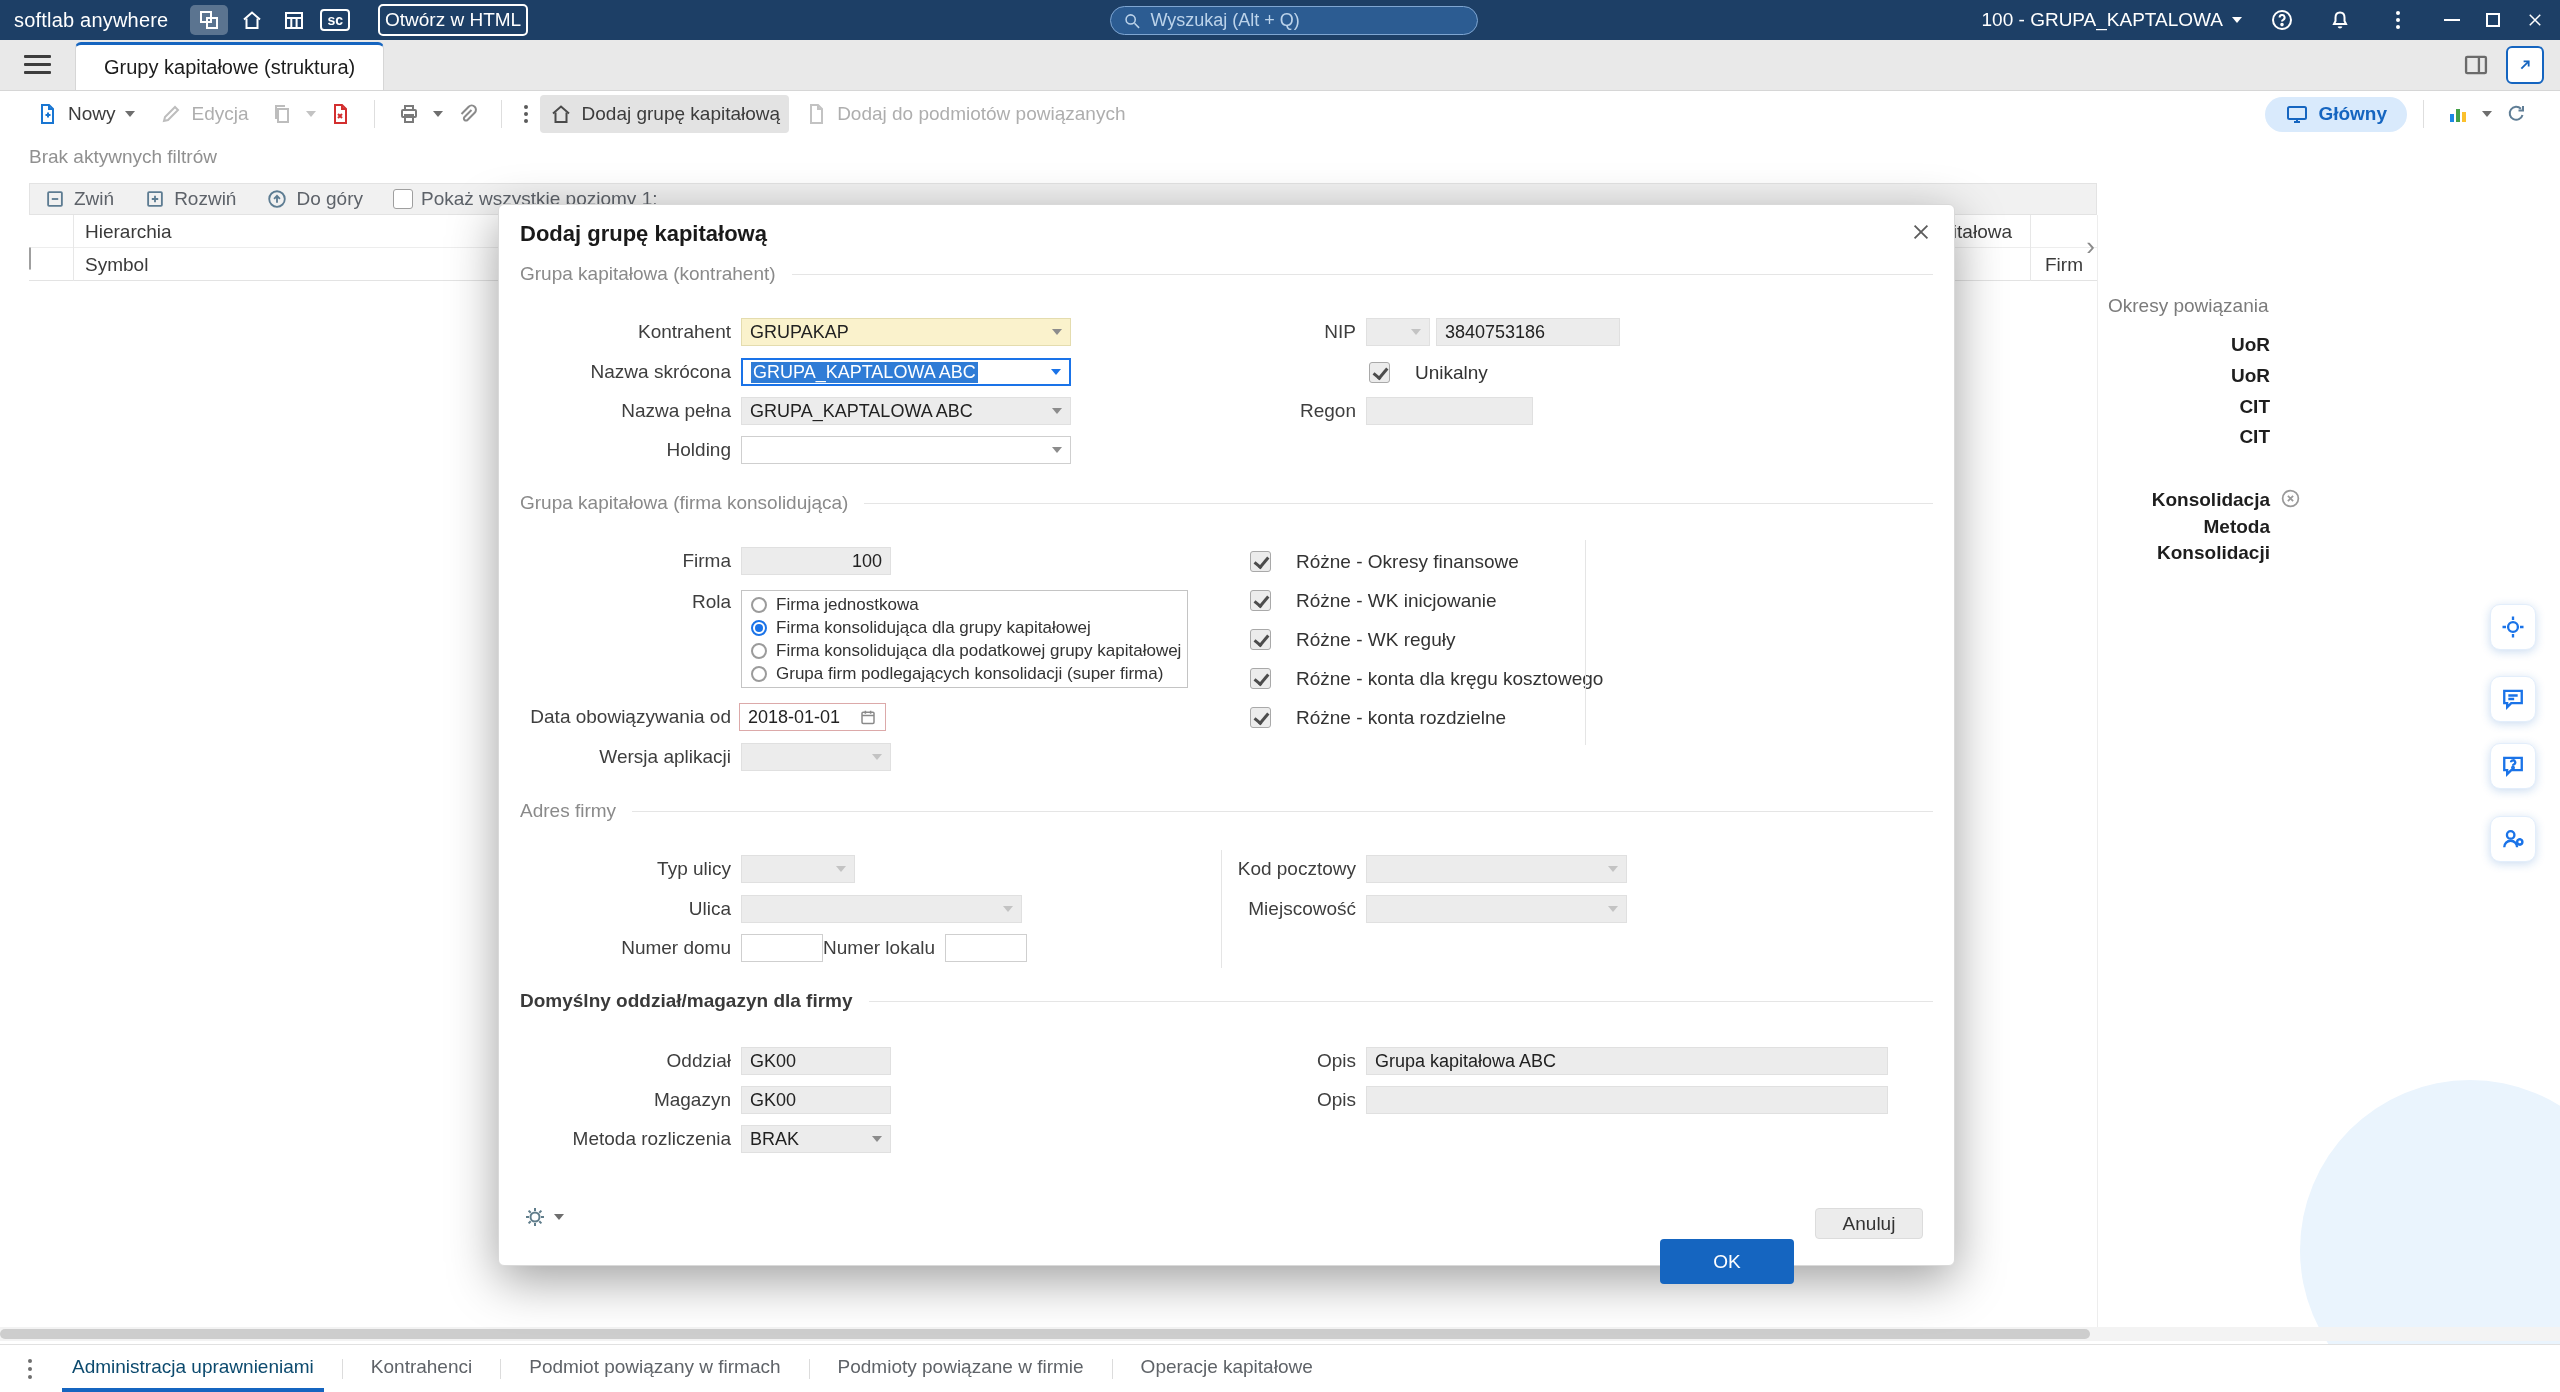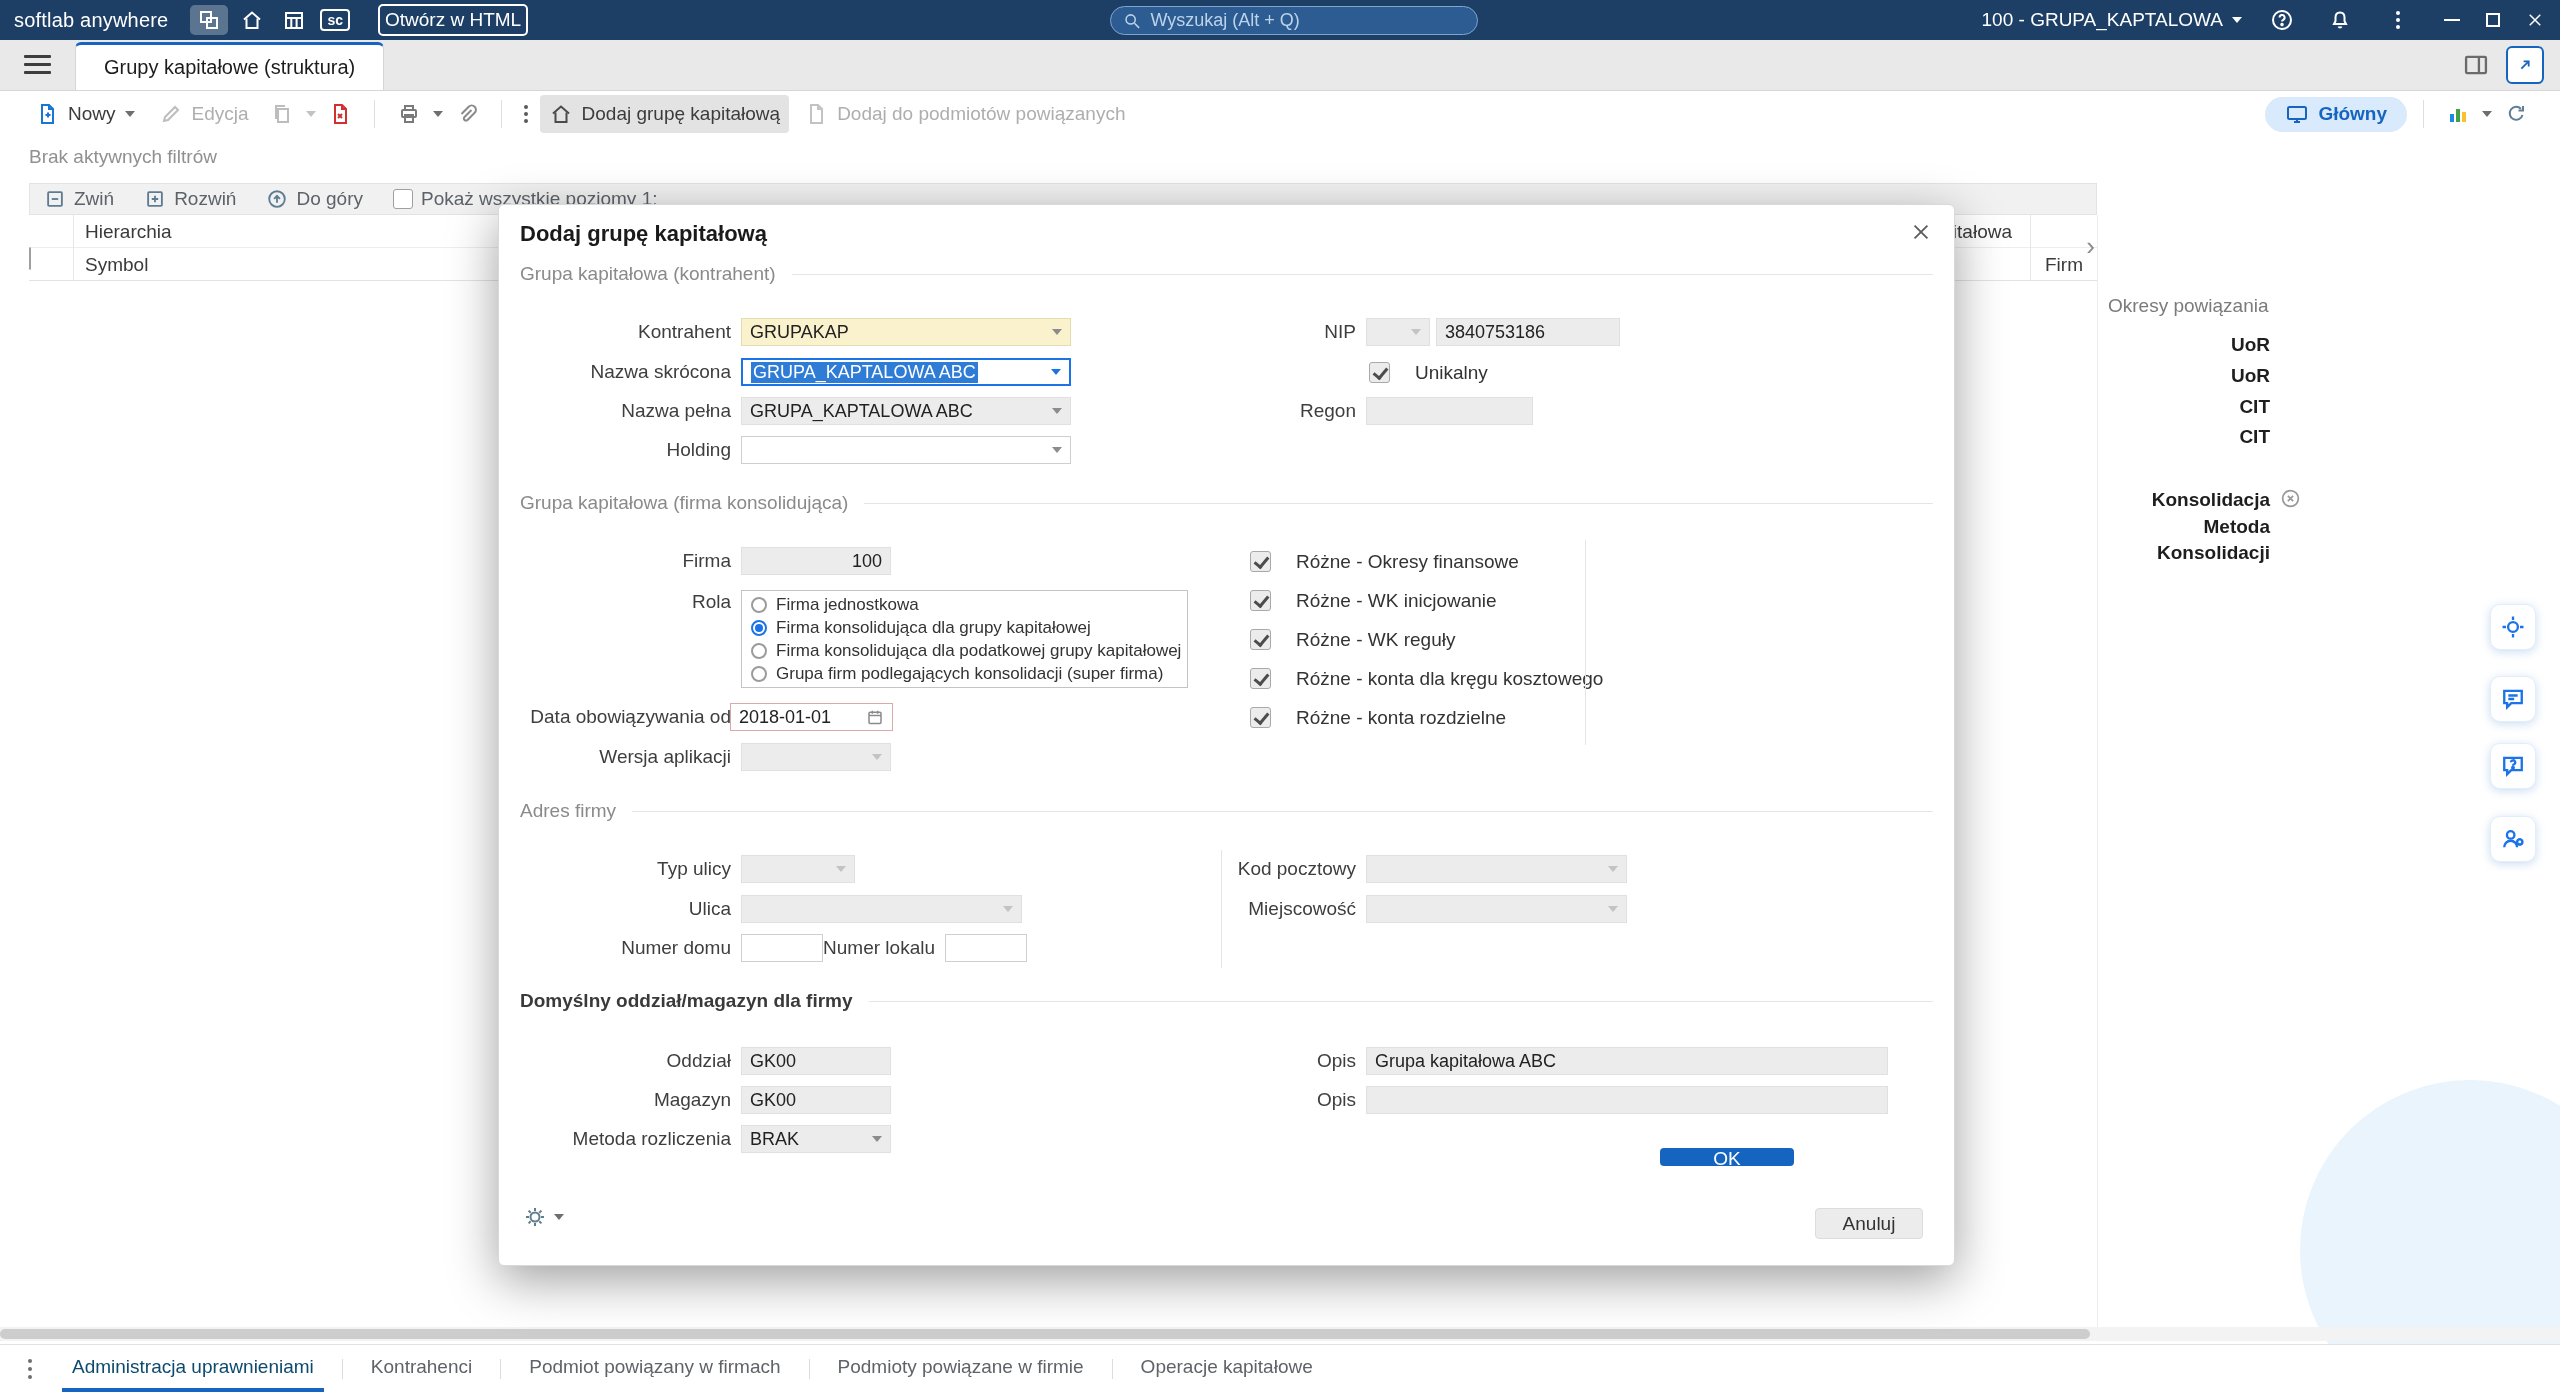--- a/index.html
+++ b/index.html
@@ -103,21 +103,21 @@
   .selhl { background:#2f7cd6; color:#fff; padding:0 2px; white-space:nowrap; }
   .push { margin-left:auto; }
   .rgroup { position:absolute; left:242px; top:385px; width:447px; height:98px; border:1px solid #c4c4c4; background:#fff; padding:2px 0; }
   .rrow { display:flex; align-items:center; gap:9px; height:23px; padding-left:9px; font-size:17px; color:#333; white-space:nowrap; cursor:pointer; }
   .radio { width:16px; height:16px; border-radius:50%; border:2px solid #9b9b9b; flex:0 0 auto; background:#fff; }
   .radio.sel { border-color:#1a73e8; position:relative; }
   .radio.sel::after { content:""; position:absolute; left:2px; top:2px; width:8px; height:8px; border-radius:50%; background:#1a73e8; }
   .mcb-row { position:absolute; display:flex; align-items:center; gap:25px; height:21px; white-space:nowrap; color:#333; cursor:pointer; }
   .mcb-row .cb { width:21px; height:21px; }
   .vline { position:absolute; width:1px; background:#e5e5e5; }
-  .okbtn { position:absolute; left:1161px; top:943px; width:134px; height:18px; background:#1565c0; color:#fff; border:none; border-radius:4px; font-size:19px; font-family:inherit; cursor:pointer; }
+  .okbtn { position:absolute; left:1161px; top:1034px; width:134px; height:45px; background:#1565c0; color:#fff; border:none; border-radius:4px; font-size:19px; font-family:inherit; cursor:pointer; }
   .cancelbtn { position:absolute; left:1316px; top:1003px; width:108px; height:31px; background:#ececec; color:#333; border:1px solid #dcdcdc; border-radius:4px; font-size:19px; font-family:inherit; cursor:pointer; }
   .gearbtn { position:absolute; left:24px; top:1000px; display:flex; align-items:center; gap:7px; cursor:pointer; }
 </style>
 </head>
 <body>
 
 <div class="screen">
 
   <header class="topbar">
     <span class="brand">softlab anywhere</span>
@@ -486,21 +486,21 @@
       <span class="cb checked"></span>
       <span>Różne - konta dla kręgu kosztowego</span>
     </div>
     <div class="mcb-row" style="left:751px;top:502px">
       <span class="cb checked"></span>
       <span>Różne - konta rozdzielne</span>
     </div>
     <div class="vline" style="left:1086px;top:335px;height:205px"></div>
 
     <div class="lab" style="top:498px">Data obowiązywania od</div>
-    <div class="fld datef" style="left:231px;top:498px;width:163px">
+    <div class="fld datef" style="left:240px;top:498px;width:147px">
       <span class="txt">2018-01-01</span>
       <svg class="push" width="18" height="18" viewBox="0 0 24 24" fill="none" stroke="#8a8a8a" stroke-width="2">
           <rect x="4" y="5.5" width="16" height="15" rx="1.5"></rect>
           <path d="M4 10h16M8.5 3.5v4M15.5 3.5v4"></path>
         </svg>
     </div>
     <div class="lab" style="top:538px">Wersja aplikacji</div>
     <div class="fld gry" style="left:242px;top:538px;width:150px">
       <span class="tri dis push"></span>
     </div>

